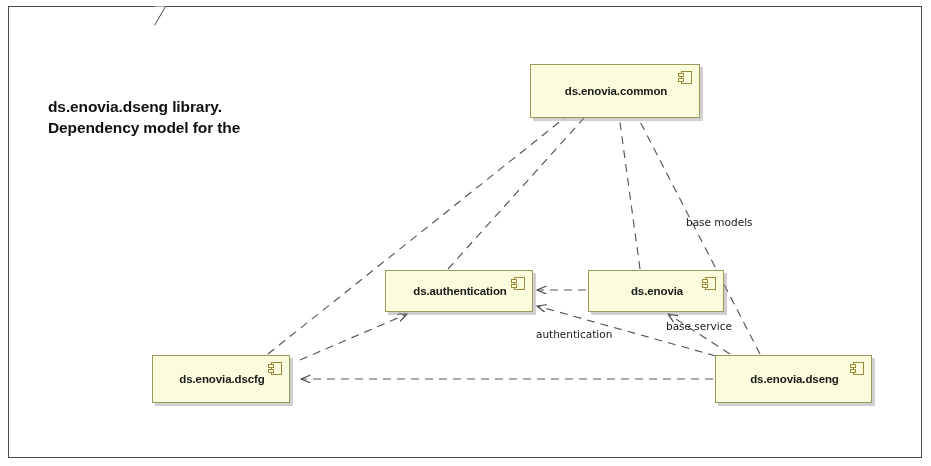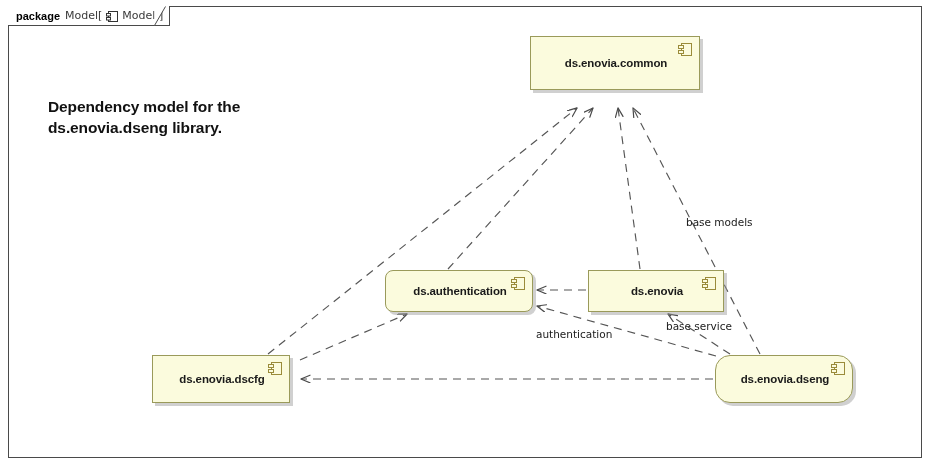--- a/index.html
+++ b/index.html
@@ -139,32 +139,20 @@
     pointer-events: none;
   }
 </style>
 </head>
 <body>
 
 <div id="canvas">
 
   <div class="frame"></div>
 
-  <div class="frame-tab">
-    <span class="kw">package</span>
-    <span class="nm">Model[</span>
-    <span class="tab-glyph">
-      <svg width="13" height="13" viewBox="0 0 13 13">
-        <rect x="2.5" y="1.5" width="9" height="10" fill="#ffffff" stroke="#333333" stroke-width="1"></rect>
-        <rect x="0.5" y="3.5" width="4" height="2.5" fill="#ffffff" stroke="#333333" stroke-width="1"></rect>
-        <rect x="0.5" y="7.5" width="4" height="2.5" fill="#ffffff" stroke="#333333" stroke-width="1"></rect>
-      </svg>
-    </span>
-    <span class="nm2">Model ]</span>
-  </div>
   <svg class="tab-corner" viewBox="0 0 12 20">
     <path d="M 0.5 0.5 L 11.5 0.5 L 0.5 19.5" fill="#ffffff" stroke="none"></path>
     <line x1="11.5" y1="0.5" x2="0.5" y2="19.5" stroke="#4a4a4a" stroke-width="1"></line>
   </svg>
 
   <svg id="edges" viewBox="0 0 931 466">
     <defs>
       <marker id="ah" markerWidth="11" markerHeight="11" refX="9.5" refY="4" orient="auto" markerUnits="userSpaceOnUse">
         <path d="M 0.5 0.2 L 9.6 4 L 0.5 7.8" fill="none" stroke="#4a4a4a" stroke-width="1.2" stroke-linecap="round" stroke-linejoin="round"></path>
       </marker>
@@ -176,29 +164,29 @@
         <line x1="760" y1="354" x2="633" y2="108"></line>
         <line x1="300" y1="360" x2="407" y2="314"></line>
         <line x1="586" y1="290" x2="537" y2="290"></line>
         <line x1="716" y1="356" x2="537" y2="306"></line>
         <line x1="730" y1="354" x2="668" y2="314"></line>
         <line x1="713" y1="379" x2="301" y2="379"></line>
       </g>
   </svg>
 
   <div id="node-layer">
-      <div class="node" style="left: 530px; top: 36px; width: 170px; height: 54px;">
+      <div class="node" style="left: 530px; top: 64px; width: 170px; height: 54px;">
         <svg class="comp-icon" viewBox="0 0 15 15">
           <rect x="3.5" y="1.5" width="10" height="12" fill="#fbfbdd" stroke="#9a8b3a" stroke-width="1"></rect>
           <rect x="0.5" y="3.5" width="5" height="3" fill="#fbfbdd" stroke="#9a8b3a" stroke-width="1"></rect>
           <rect x="0.5" y="8.5" width="5" height="3" fill="#fbfbdd" stroke="#9a8b3a" stroke-width="1"></rect>
         </svg>
         <div class="node-label">ds.enovia.common</div>
       </div>
-      <div class="node" style="left: 385px; top: 270px; width: 148px; height: 42px; border-radius: 8px;">
+      <div class="node" style="left: 385px; top: 270px; width: 148px; height: 42px;">
         <svg class="comp-icon" viewBox="0 0 15 15">
           <rect x="3.5" y="1.5" width="10" height="12" fill="#fbfbdd" stroke="#9a8b3a" stroke-width="1"></rect>
           <rect x="0.5" y="3.5" width="5" height="3" fill="#fbfbdd" stroke="#9a8b3a" stroke-width="1"></rect>
           <rect x="0.5" y="8.5" width="5" height="3" fill="#fbfbdd" stroke="#9a8b3a" stroke-width="1"></rect>
         </svg>
         <div class="node-label">ds.authentication</div>
       </div>
       <div class="node" style="left: 588px; top: 270px; width: 136px; height: 42px;">
         <svg class="comp-icon" viewBox="0 0 15 15">
           <rect x="3.5" y="1.5" width="10" height="12" fill="#fbfbdd" stroke="#9a8b3a" stroke-width="1"></rect>
@@ -208,34 +196,34 @@
         <div class="node-label">ds.enovia</div>
       </div>
       <div class="node" style="left: 152px; top: 355px; width: 138px; height: 48px;">
         <svg class="comp-icon" viewBox="0 0 15 15">
           <rect x="3.5" y="1.5" width="10" height="12" fill="#fbfbdd" stroke="#9a8b3a" stroke-width="1"></rect>
           <rect x="0.5" y="3.5" width="5" height="3" fill="#fbfbdd" stroke="#9a8b3a" stroke-width="1"></rect>
           <rect x="0.5" y="8.5" width="5" height="3" fill="#fbfbdd" stroke="#9a8b3a" stroke-width="1"></rect>
         </svg>
         <div class="node-label">ds.enovia.dscfg</div>
       </div>
-      <div class="node" style="left: 715px; top: 355px; width: 138px; height: 48px; border-radius: 15px;">
+      <div class="node" style="left: 715px; top: 355px; width: 157px; height: 48px;">
         <svg class="comp-icon" viewBox="0 0 15 15">
           <rect x="3.5" y="1.5" width="10" height="12" fill="#fbfbdd" stroke="#9a8b3a" stroke-width="1"></rect>
           <rect x="0.5" y="3.5" width="5" height="3" fill="#fbfbdd" stroke="#9a8b3a" stroke-width="1"></rect>
           <rect x="0.5" y="8.5" width="5" height="3" fill="#fbfbdd" stroke="#9a8b3a" stroke-width="1"></rect>
         </svg>
         <div class="node-label">ds.enovia.dseng</div>
       </div>
     </div>
 
   <div id="label-layer">
       <div class="edge-label" style="left: 686px; top: 216px;">base models</div>
       <div class="edge-label" style="left: 536px; top: 328px;">authentication</div>
       <div class="edge-label" style="left: 666px; top: 320px;">base service</div>
     </div>
 
   <div class="diagram-title">
+    <div>ds.enovia.dseng library.</div>
     <div>Dependency model for the</div>
-    <div>ds.enovia.dseng library.</div>
   </div>
 
 </div>
 
 </body></html>

